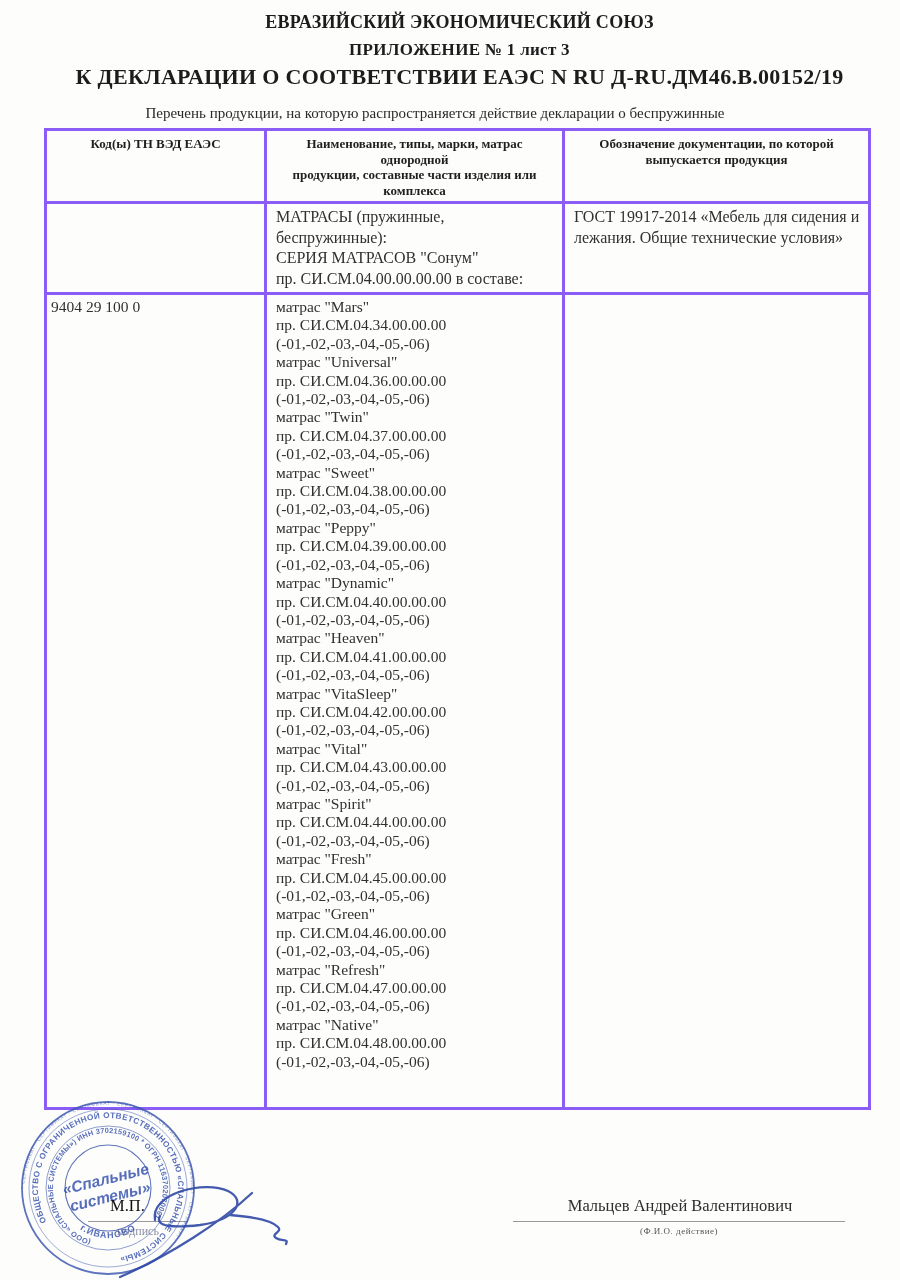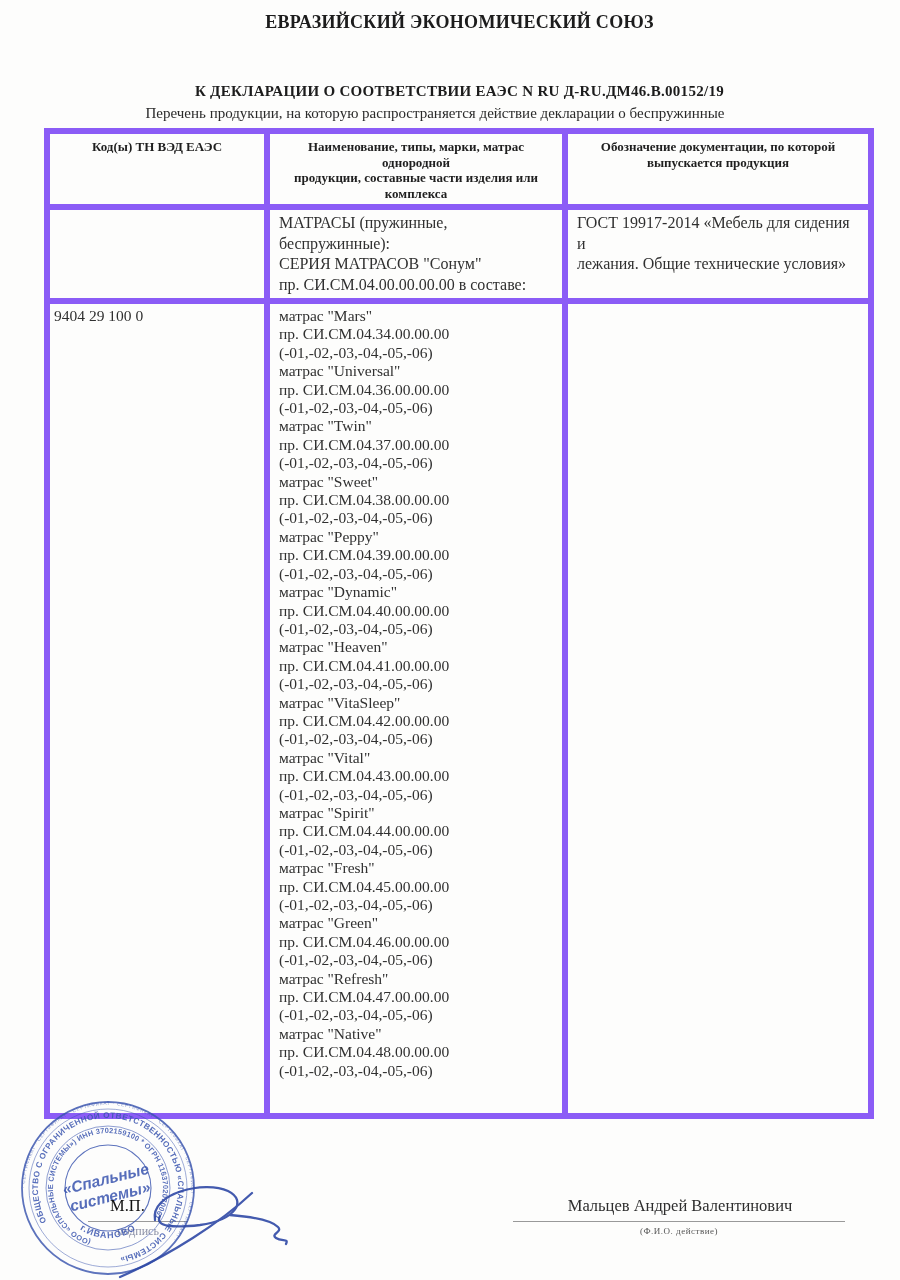--- a/index.html
+++ b/index.html
@@ -4,29 +4,29 @@
 <style>
   html,body{margin:0;padding:0;background:#e8e8e8;}
   .page{
     position:relative;width:900px;height:1280px;margin:0 auto;
     background:#fdfdfc;overflow:hidden;
     font-family:"Liberation Serif", serif;color:#262626;
   }
   .t1,.t2,.t3{position:absolute;left:0;right:0;text-align:center;font-weight:bold;color:#1c1c1c;letter-spacing:.3px;padding-left:19px;}
   .t1{top:12px;font-size:18px;}
   .t2{top:40px;font-size:17px;}
-  .t3{top:64px;font-size:15px;margin-top:19px;}
+  .t3{top:64px;font-size:22px;}
   .subtitle{position:absolute;top:105px;left:10px;right:40px;text-align:center;font-size:15px;color:#2a2a2a;}
 
   table.products{
     position:absolute;left:44px;top:128px;width:824px;
     border-collapse:collapse;table-layout:fixed;
   }
   .products th,.products td{
-    border:6px solid #8b5cf6;vertical-align:top;box-sizing:border-box;
+    border:3px solid #8b5cf6;vertical-align:top;box-sizing:border-box;
     overflow:hidden;
   }
   .products thead tr{height:52px;}
   .products th{font-size:13px;font-weight:bold;text-align:center;padding:5px 4px 3px;line-height:15.5px;color:#1f1f1f;}
   tr.r1{height:63px;} tr.r2{height:115px;} tr.r3{height:815px;}
   td.code{font-size:15.5px;padding:3px 4px;color:#303030;}
   td.prod{font-size:15.5px;line-height:18.4px;padding:3px 6px 3px 9px;color:#303030;font-family:Liberation Serif, serif;}
   td.docs{font-size:16px;line-height:20.5px;padding:3px 6px 3px 9px;color:#303030;}
   tr.r1 td.prod{font-size:16px;line-height:20.5px;}
 
@@ -40,20 +40,21 @@
   .stamp-svg{position:absolute;left:20px;top:1100px;z-index:2;}
   .stamp-svg text{font-family:"Liberation Sans", sans-serif;}
   .sig-svg{position:absolute;left:80px;top:1175px;z-index:4;}
 </style>
 </head>
 <body>
 
 <div class="page">
 
   <div class="t1">ЕВРАЗИЙСКИЙ ЭКОНОМИЧЕСКИЙ СОЮЗ</div>
+  <div class="t2">ПРИЛОЖЕНИЕ № 1 лист 3</div>
   <div class="t3">К ДЕКЛАРАЦИИ О СООТВЕТСТВИИ ЕАЭС N RU Д-RU.ДМ46.В.00152/19</div>
   <div class="subtitle">Перечень продукции, на которую распространяется действие декларации о беспружинные</div>
 
   <table class="products">
     <colgroup>
         <col style="width:220px">
         <col style="width:298px">
         <col style="width:306px">
       </colgroup>
     <thead>

